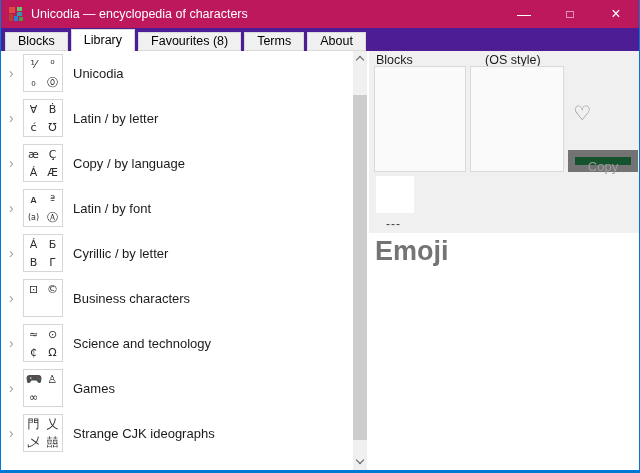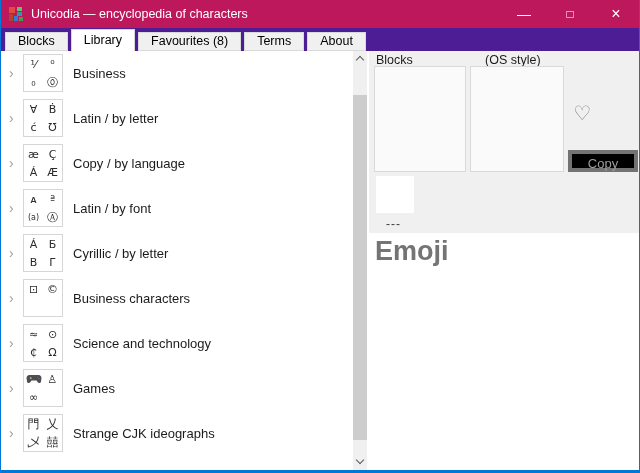--- a/index.html
+++ b/index.html
@@ -111,21 +111,21 @@
   }
   .box-sample { left: 5px; width: 92px; }
   .box-os { left: 101px; width: 94px; }
   .fav-heart {
     position: absolute; left: 201px; top: 50px; width: 24px; height: 24px;
     color: #8f8f8f; font-size: 20px; line-height: 24px; text-align: center;
     font-family: "DejaVu Sans", sans-serif;
   }
   .copy-btn {
     position: absolute; left: 199px; top: 99px; width: 70px; height: 22px;
-    background: #000000; border: 4px solid #737373;
+    background: #14532d; border: 7px solid #737373;
     color: #9b9b9b; font-size: 13px; text-align: center; line-height: 20px;
   }
   .char-cell {
     position: absolute; left: 7px; top: 125px; width: 38px; height: 37px;
     background: #ffffff;
   }
   .code-dashes {
     position: absolute; left: 17px; top: 166px; font-size: 12px; color: #3a3a3a;
     letter-spacing: 1px;
   }
@@ -176,21 +176,21 @@
 
     <div class="tree">
   <div class="tree-row" style="top: 3px;">
     <span class="expander">›</span>
     <div class="iconbox">
             <span class="glyph">⅟</span>
             <span class="glyph">⁰</span>
             <span class="glyph">₀</span>
             <span class="glyph">⓪</span>
           </div>
-    <span class="row-label">Business</span>
+    <span class="row-label">Unicodia</span>
   </div>
 
   <div class="tree-row" style="top: 48px;">
     <span class="expander">›</span>
     <div class="iconbox">
             <span class="glyph">Ɐ</span>
             <span class="glyph">Ḃ</span>
             <span class="glyph">ć</span>
             <span class="glyph">Ʊ</span>
           </div>

